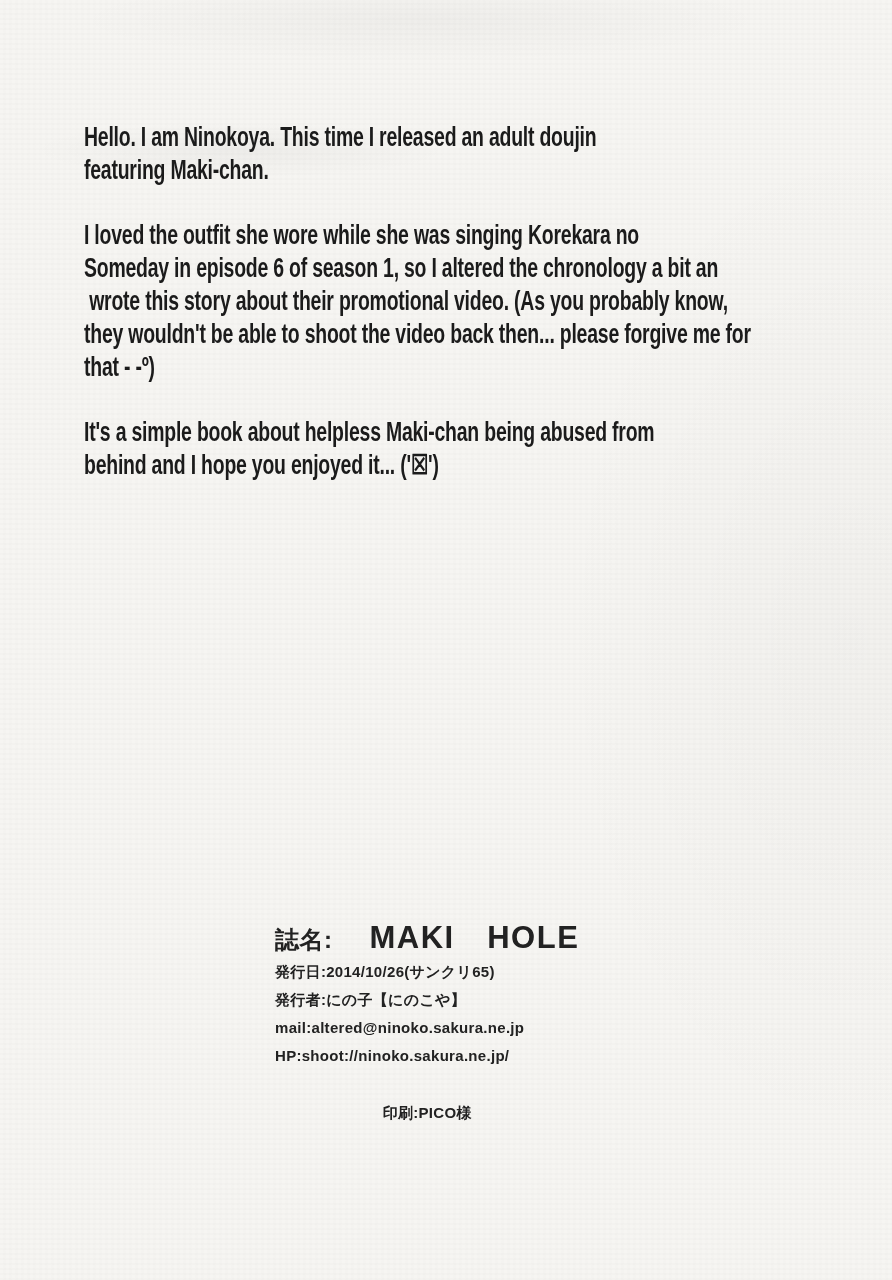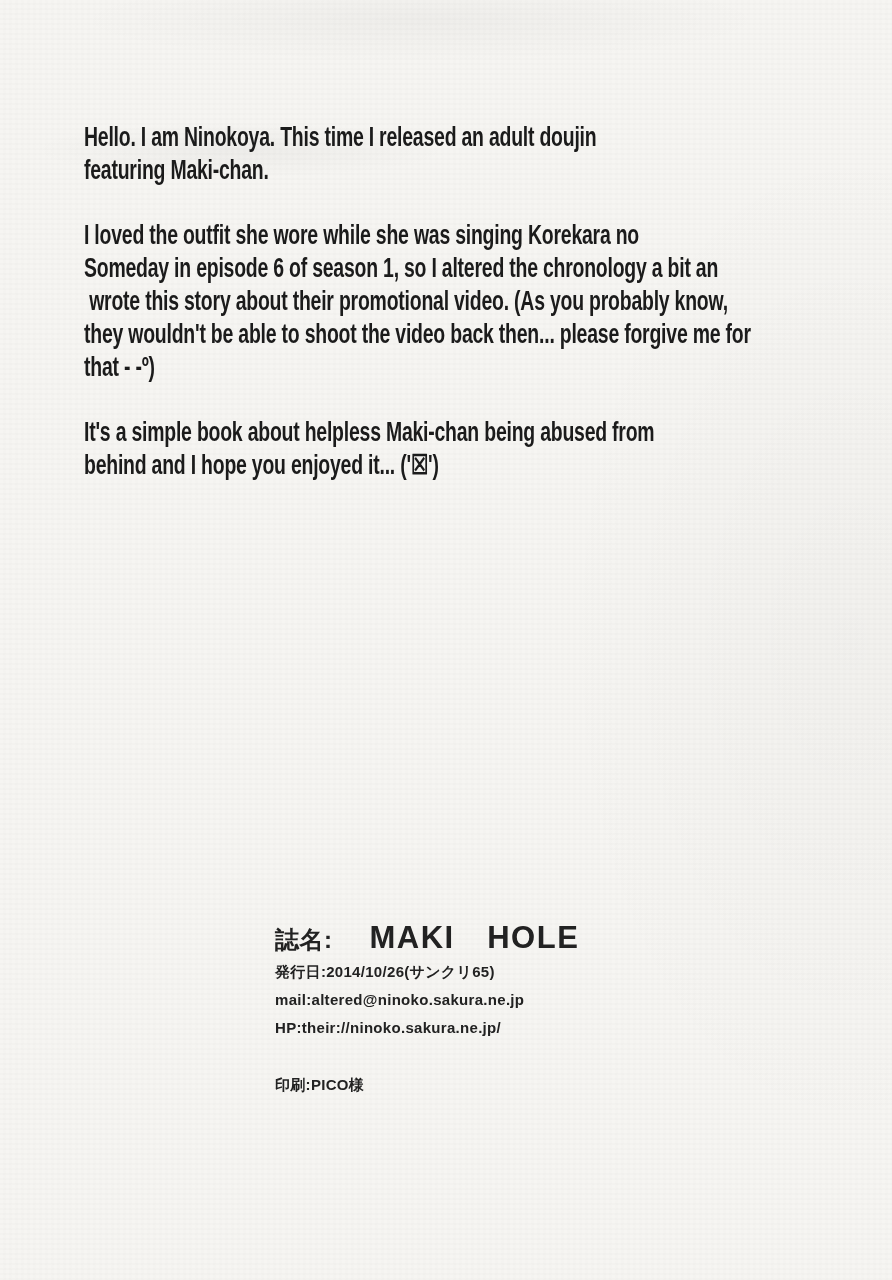--- a/index.html
+++ b/index.html
@@ -74,20 +74,21 @@
   }
   .colophon-line {
     font-size: 15px;
     font-weight: bold;
     line-height: 28px;
     letter-spacing: 0.3px;
     white-space: pre;
   }
   .printer-line {
     margin-top: 29px;
+    text-align: center;
   }
 </style>
 </head>
 <body style="--paper: #f6f5f2; --ink: #1b1b1b;">
 
 <div class="scan-noise"></div>
 
 <div class="afterword">
   <p class="comic">Hello. I am Ninokoya. This time I released an adult doujin
 featuring Maki-chan.</p>
@@ -98,16 +99,17 @@
 that - -º)</p>
   <p class="comic">It's a simple book about helpless Maki-chan being abused from
 behind and I hope you enjoyed it... ('☒')</p>
 </div>
 
 <div class="colophon">
   <div class="title-row">
     <span class="title-label">誌名:</span><span class="title-value">MAKI　HOLE</span>
   </div>
   <div class="colophon-line">発行日:2014/10/26(サンクリ65)</div>
+  <div class="colophon-line">発行者:にの子【にのこや】</div>
   <div class="colophon-line">mail:altered@ninoko.sakura.ne.jp</div>
-  <div class="colophon-line">HP:their://ninoko.sakura.ne.jp/</div>
+  <div class="colophon-line">HP:shoot://ninoko.sakura.ne.jp/</div>
   <div class="colophon-line printer-line">印刷:PICO様</div>
 </div>
 
 </body></html>

